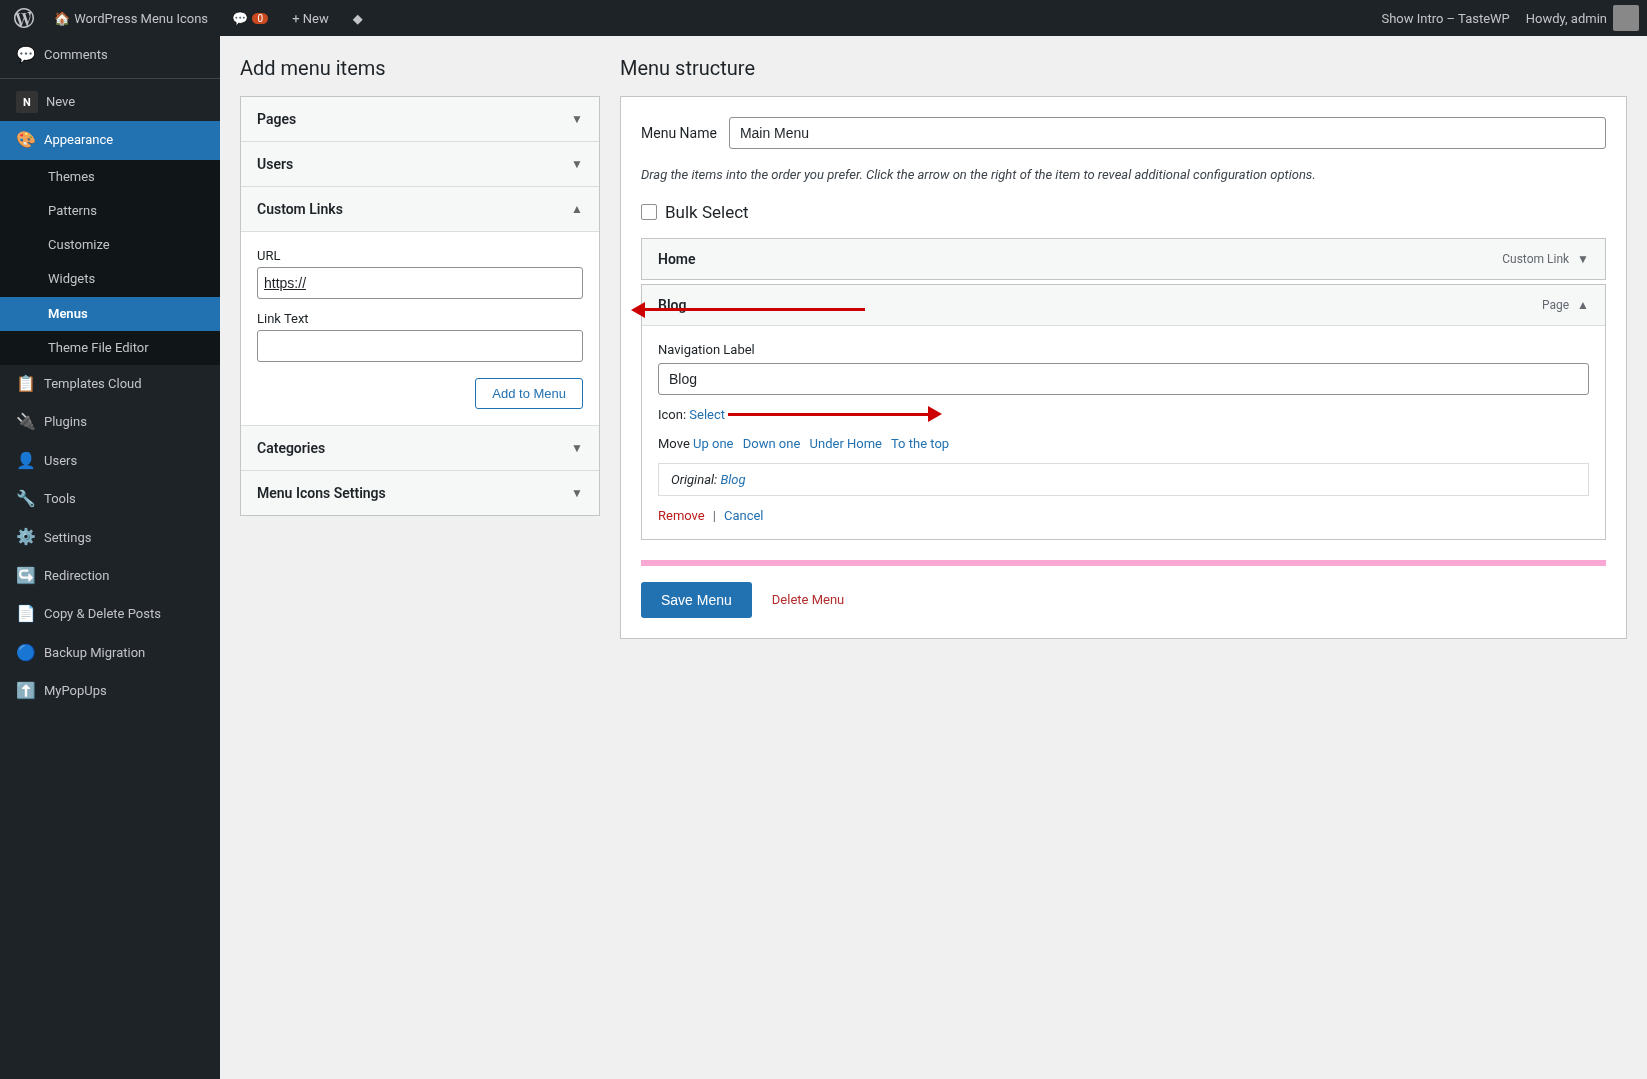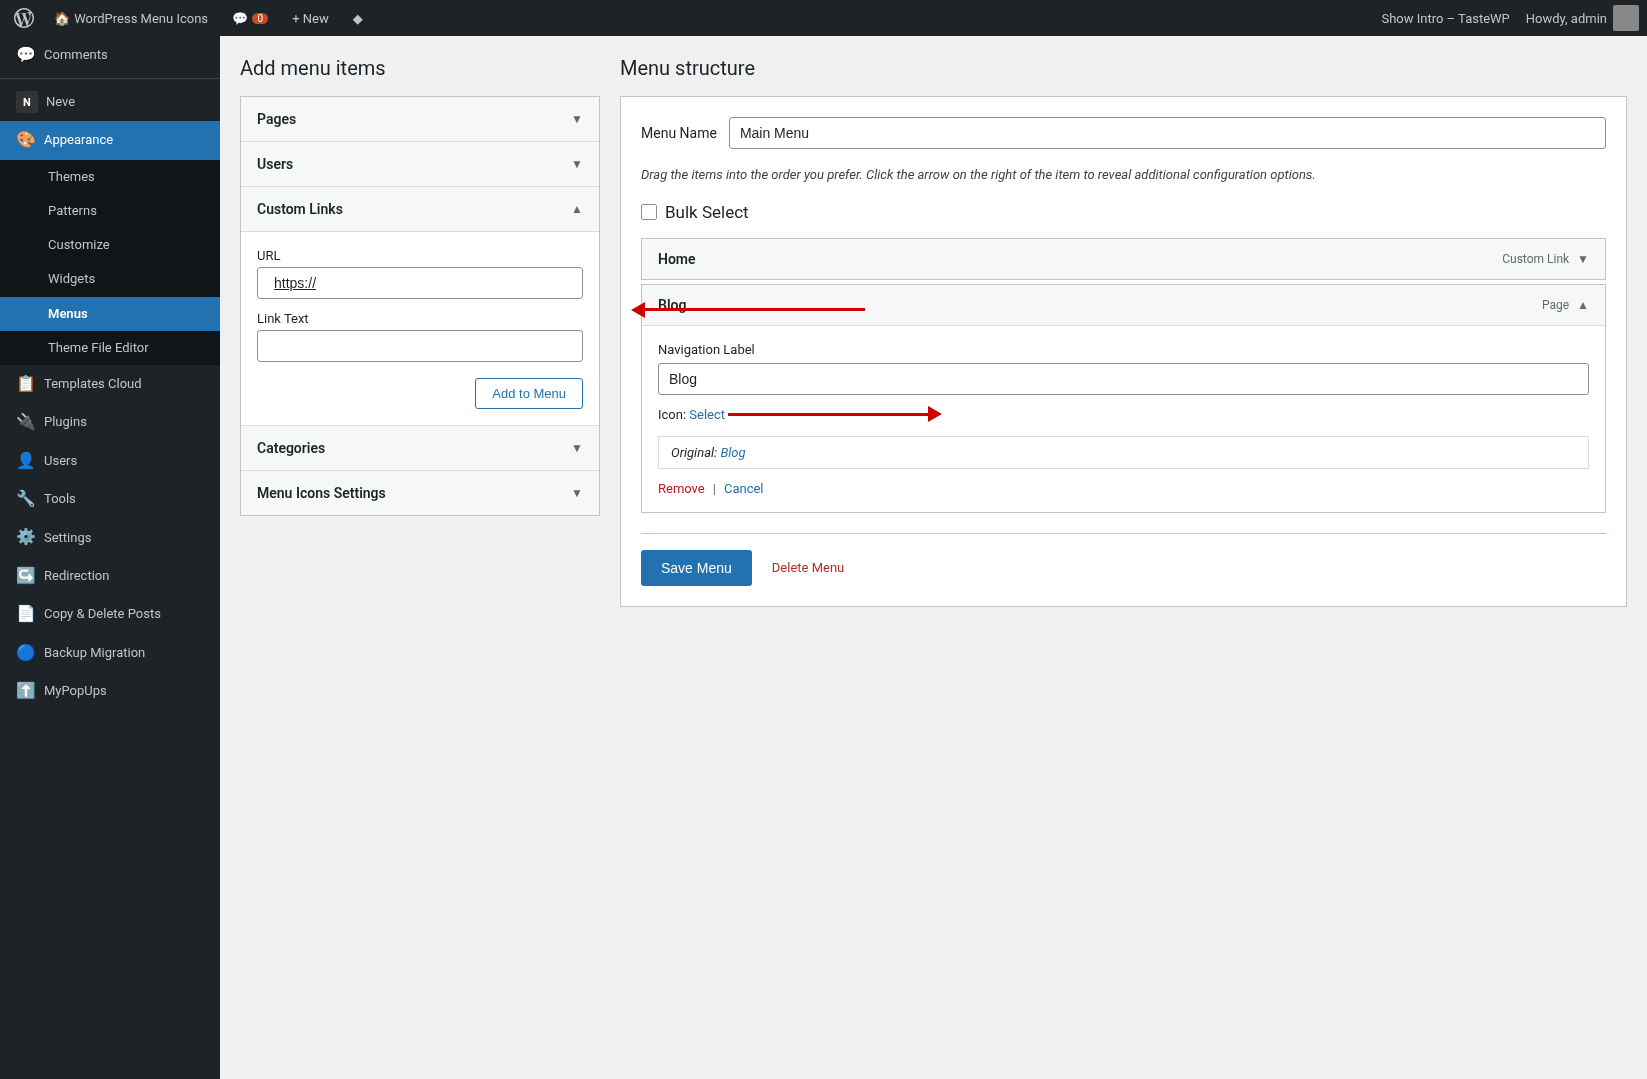--- a/index.html
+++ b/index.html
@@ -86,21 +86,21 @@
     }
     .accordion-chevron { font-size: 12px; color: #666; }
     .accordion-body { background: #fff; padding: 16px; border-top: 1px solid #dcdcde; }
 
     .form-row { margin-bottom: 12px; }
     .form-label { display: block; font-size: 13px; color: #1d2327; margin-bottom: 4px; font-weight: 400; }
     .form-input {
       width: 100%;
       border: 1px solid #8c8f94;
       border-radius: 3px;
-      padding: 7px 16px;
+      padding: 7px 6px;
       font-size: 14px;
       color: #1d2327;
       background: #fff;
       text-decoration: underline;
     }
     .add-to-menu-btn {
       background: #fff;
       color: #2271b1;
       border: 1px solid #2271b1;
       border-radius: 3px;
@@ -159,21 +159,21 @@
     .icon-link { color: #2271b1; text-decoration: none; cursor: pointer; }
     .move-row { font-size: 13px; color: #1d2327; margin-bottom: 12px; }
     .move-link { color: #2271b1; text-decoration: none; cursor: pointer; margin-right: 6px; }
     .original-row { border: 1px solid #dcdcde; padding: 8px 12px; font-size: 13px; color: #1d2327; margin-bottom: 12px; font-style: italic; }
     .original-link { color: #2271b1; text-decoration: none; }
     .action-row { display: flex; align-items: center; gap: 8px; }
     .remove-link { color: #b91c1c; text-decoration: none; font-size: 13px; cursor: pointer; }
     .cancel-link { color: #2271b1; text-decoration: none; font-size: 13px; cursor: pointer; }
     .separator { color: #646970; }
 
-    .menu-actions { display: flex; align-items: center; gap: 20px; margin-top: 20px; padding-top: 16px; border-top: 1px solid #f9a8d4; }
+    .menu-actions { display: flex; align-items: center; gap: 20px; margin-top: 20px; padding-top: 16px; border-top: 6px solid #f9a8d4; }
     .save-menu-btn {
       background: #2271b1;
       color: #fff;
       border: none;
       border-radius: 3px;
       padding: 10px 20px;
       font-size: 14px;
       cursor: pointer;
       font-weight: 400;
     }
@@ -401,20 +401,28 @@
                   <span>Icon:</span>
                   <span> </span>
                   <a class="icon-link">Select</a>
                   
                   <div style="position:absolute; top:50%; left:70px; display:flex; align-items:center; transform:translateY(-50%); pointer-events:none; z-index:10;">
                     <div style="height:3px; background:#cc0000; width:200px;"></div>
                     <div style="width:0; height:0; border-top:8px solid transparent; border-bottom:8px solid transparent; border-left:14px solid #cc0000;"></div>
                   </div>
                 </div>
 
+                <div class="move-row">
+                  <span>Move</span>
+                  <span> </span>
+                  <a class="move-link">Up one</a>
+                  <a class="move-link">Down one</a>
+                  <a class="move-link">Under Home</a>
+                  <a class="move-link">To the top</a>
+                </div>
 
                 <div class="original-row">
                   <span>Original:</span>
                   <span> </span>
                   <a class="original-link">Blog</a>
                 </div>
 
                 <div class="action-row">
                   <a class="remove-link">Remove</a>
                   <span class="separator">|</span>

